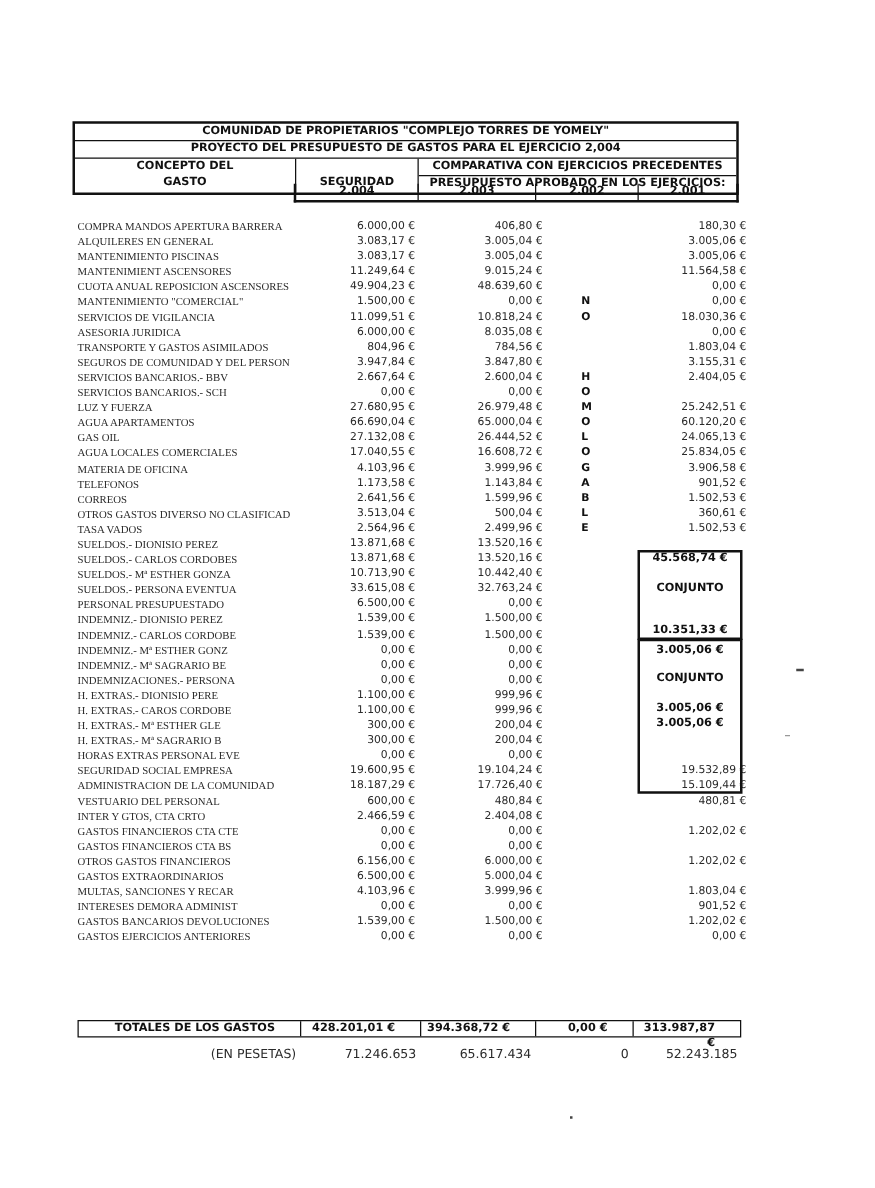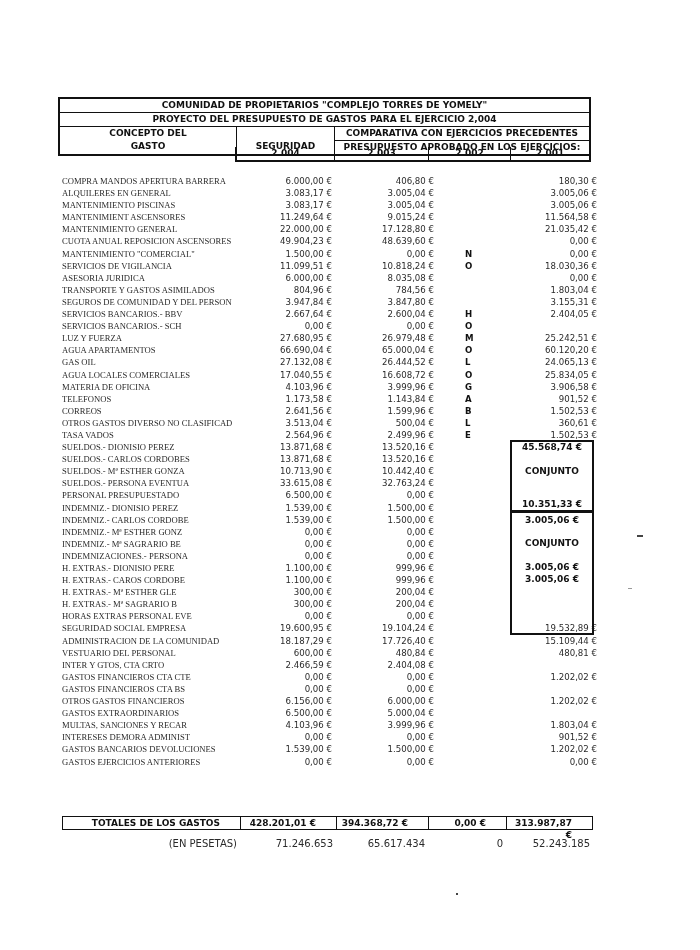--- a/index.html
+++ b/index.html
@@ -84,27 +84,20 @@
         <span class="c4">3.005,06 €</span>
       </div>
       <div class="r">
         <span class="c0">MANTENIMIENT ASCENSORES</span>
         <span class="c1">11.249,64 €</span>
         <span class="c2">9.015,24 €</span>
         <span class="c3"></span>
         <span class="c4">11.564,58 €</span>
       </div>
       <div class="r">
-        <span class="c0">MANTENIMIENTO GENERAL</span>
-        <span class="c1">22.000,00 €</span>
-        <span class="c2">17.128,80 €</span>
-        <span class="c3"></span>
-        <span class="c4">21.035,42 €</span>
-      </div>
-      <div class="r">
         <span class="c0">CUOTA ANUAL REPOSICION ASCENSORES</span>
         <span class="c1">49.904,23 €</span>
         <span class="c2">48.639,60 €</span>
         <span class="c3"></span>
         <span class="c4">0,00 €</span>
       </div>
       <div class="r">
         <span class="c0">MANTENIMIENTO "COMERCIAL"</span>
         <span class="c1">1.500,00 €</span>
         <span class="c2">0,00 €</span>

